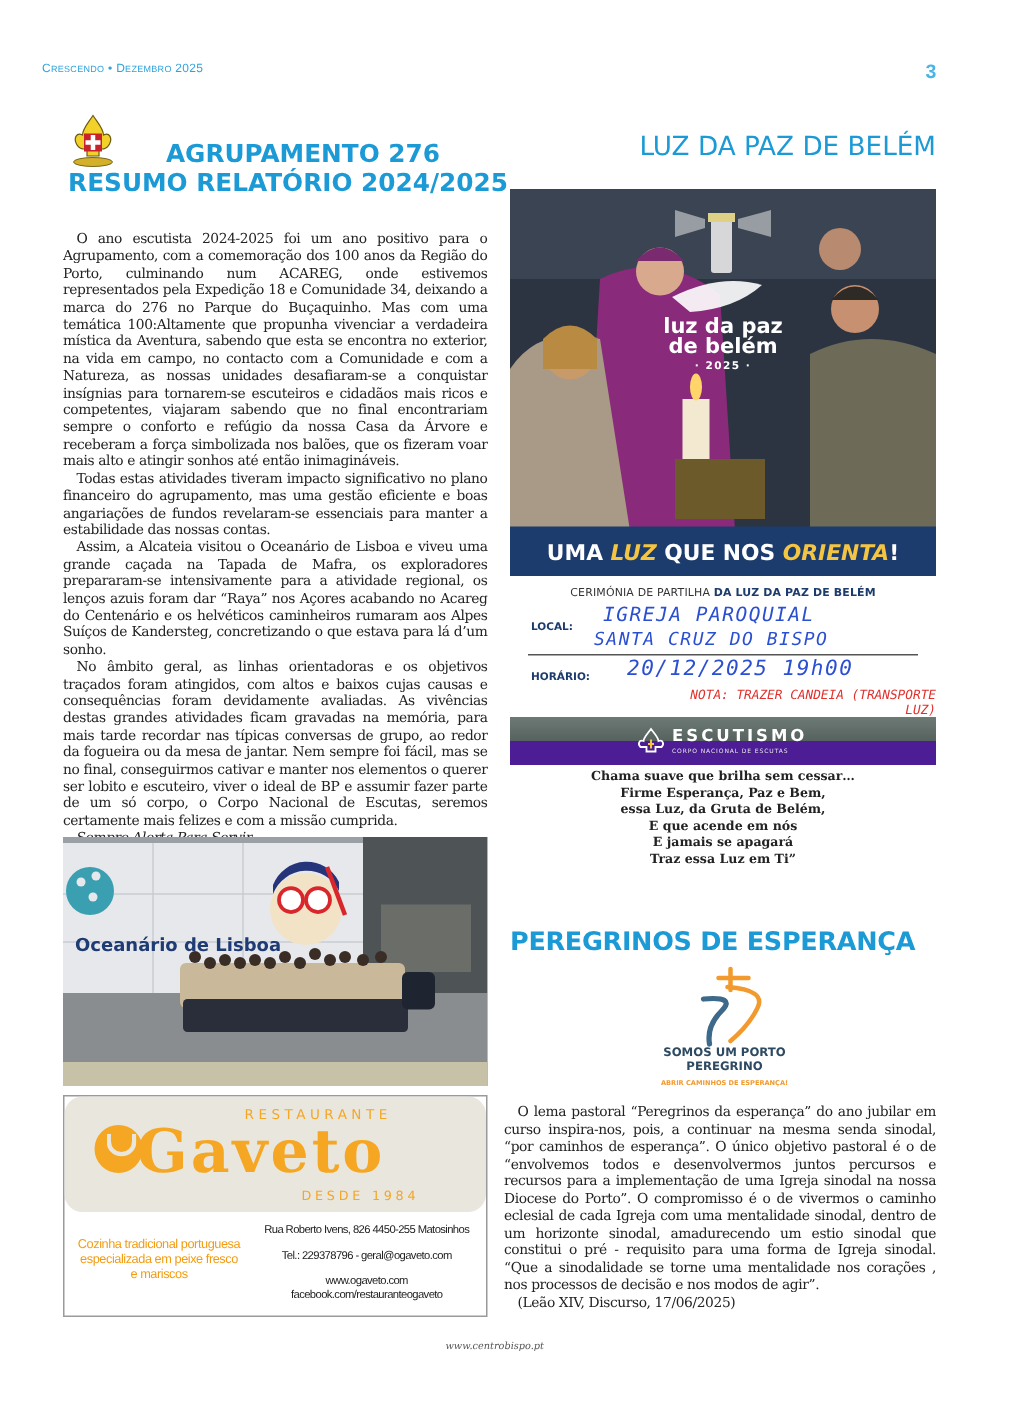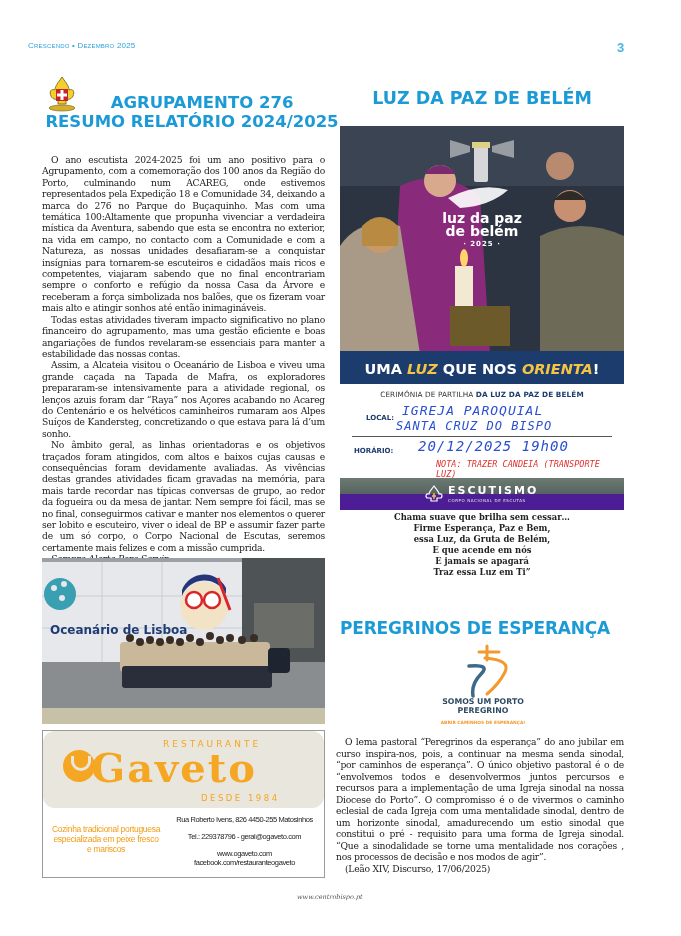--- a/index.html
+++ b/index.html
@@ -25,34 +25,34 @@
   .ad-brand { position: absolute; left: 48px; top: 13px; font-family: "DejaVu Serif", serif; font-weight: bold; font-size: 40px; color: #f5a623; letter-spacing: 2px; }
   .ad-swirl { position: absolute; left: 20px; top: 19px; width: 32px; height: 32px; border-radius: 50%; background: #f5a623; }
   .ad-swirl::after { content: ""; position: absolute; left: 8px; top: 6px; width: 14px; height: 12px; border-radius: 0 0 10px 10px; border: 3px solid #e9e6de; border-top: none; }
   .ad-since { position: absolute; left: 120px; top: 62px; font-family: "DejaVu Sans", sans-serif; font-size: 8.5px; letter-spacing: 2.5px; color: #f5a623; padding-left: 38px; }
   .ad-tagline { position: absolute; left: 8px; top: 93px; width: 110px; text-align: center; font-family: "Liberation Sans", sans-serif; font-size: 8.5px; line-height: 10px; color: #f39c12; letter-spacing: -0.3px; }
   .ad-contact { position: absolute; left: 124px; top: 84px; width: 155px; text-align: center; font-family: "Liberation Sans", sans-serif; font-size: 7.5px; color: #222; letter-spacing: -0.4px; }
   .ad-contact div { margin-bottom: 8px; }
   .ad-contact .web { margin-bottom: 0; line-height: 9px; }
 
   
-  .title-right { position: absolute; left: 340px; top: 88px; width: 284px; text-align: center; font-family: "DejaVu Sans", sans-serif; font-weight: bold; color: #1c9ad6; font-size: 17.5px; }
+  .title-right { position: absolute; left: 340px; top: 88px; width: 284px; text-align: right; font-family: "DejaVu Sans", sans-serif; font-weight: normal; color: #1c9ad6; font-size: 17.5px; }
   .poster { position: absolute; left: 340px; top: 126px; width: 284px; height: 384px; overflow: hidden; background: #4c1d95; }
   .poster-photo { position: absolute; left: 0; top: 0; width: 284px; height: 228px; }
   .poster-logo-text { position: absolute; left: 100px; top: 86px; width: 84px; text-align: center; color: #fff; font-family: "DejaVu Sans", sans-serif; font-weight: bold; line-height: 13px; }
   .poster-logo-text .t1 { font-size: 14px; }
   .poster-logo-text .t2 { font-size: 14px; }
   .poster-logo-text .t3 { font-size: 7px; letter-spacing: 1px; }
   .poster-banner { position: absolute; left: 0; top: 225px; width: 284px; height: 36px; background: #1d3c6e; color: #fff; text-align: center; font-family: "DejaVu Sans", sans-serif; font-weight: bold; font-size: 14.5px; line-height: 36px; }
   .poster-banner em { color: #f4c542; font-style: italic; }
   .poster-card { position: absolute; left: 0; top: 258px; width: 284px; height: 94px; background: #fff; }
   .poster-card-title { position: absolute; left: 0; top: 6px; width: 284px; text-align: center; font-family: "DejaVu Sans", sans-serif; font-size: 7.3px; color: #333; letter-spacing: 0.1px; }
   .poster-card-title b { color: #1d3c6e; }
   .poster-label { position: absolute; font-family: "DejaVu Sans", sans-serif; font-size: 7px; font-weight: bold; color: #1d3c6e; }
-  .hand { position: absolute; font-family: "DejaVu Sans Mono", monospace; font-style: italic; color: #2a4fd0; letter-spacing: 1px; }
+  .hand { position: absolute; font-family: "DejaVu Sans Mono", monospace; font-style: italic; color: #2a4fd0; letter-spacing: 1px; text-align: right; }
   .hand-red { color: #e0312d; }
   .poster-rule { position: absolute; left: 12px; top: 52px; width: 260px; height: 1px; background: #555; }
   .poster-foot { position: absolute; left: 0; top: 352px; width: 284px; height: 16px; background: linear-gradient(#6c7a74, #56625e); }
   .poster-foot-text { position: absolute; left: 108px; top: 6px; color: #fff; font-family: "DejaVu Sans", sans-serif; font-weight: bold; font-size: 11px; letter-spacing: 2px; }
   .poster-foot-sub { position: absolute; left: 108px; top: 20px; color: #e8e8e8; font-family: "DejaVu Sans", sans-serif; font-size: 4px; letter-spacing: 0.6px; }
 
   .poem { position: absolute; left: 340px; top: 512px; width: 284px; text-align: center; font-family: "DejaVu Serif", serif; font-weight: bold; font-size: 8.4px; line-height: 10.9px; color: #222; }
 
   .title-right-2 { position: absolute; left: 340px; top: 618px; width: 284px; text-align: left; font-family: "DejaVu Sans", sans-serif; font-weight: bold; color: #1c9ad6; font-size: 17px; letter-spacing: -0.2px; }
   .peregrino-logo { position: absolute; left: 413px; top: 644px; width: 140px; height: 90px; }
@@ -181,21 +181,21 @@
     </g>
   </svg>
   <div class="poster-logo-text">
     <div class="t1">luz da paz</div>
     <div class="t2">de belém</div>
     <div class="t3">· 2025 ·</div>
   </div>
   <div class="poster-banner"><span>UMA </span><em>LUZ</em><span> QUE NOS </span><em>ORIENTA</em><span>!</span></div>
   <div class="poster-card">
     <div class="poster-card-title"><span>CERIMÓNIA DE PARTILHA </span><b>DA LUZ DA PAZ DE BELÉM</b></div>
-    <div class="poster-label" style="left:26px; top:30px;">LOCAL:</div>
+    <div class="poster-label" style="left:14px; top:30px;">LOCAL:</div>
     <div class="hand" style="left:62px; top:19px; font-size:13px;">IGREJA PAROQUIAL</div>
     <div class="hand" style="left:56px; top:35px; font-size:12px;">SANTA CRUZ DO BISPO</div>
     <div class="poster-rule"></div>
     <div class="poster-label" style="left:14px; top:63px;">HORÁRIO:</div>
     <div class="hand" style="left:78px; top:54px; font-size:14px;">20/12/2025  19h00</div>
     <div class="hand hand-red" style="left:60px; top:75px; font-size:8.5px; letter-spacing:0;padding-left:36px;">NOTA: TRAZER CANDEIA (TRANSPORTE LUZ)</div>
   </div>
   <div class="poster-foot">
     <svg style="position:absolute; left:84px; top:6px;" width="20" height="20" viewBox="0 0 20 20">
       <path d="M10 2 C7 6 5 8 5 10 C2 9 1 12 3 14 L7 14 L7 17 L13 17 L13 14 L17 14 C19 12 18 9 15 10 C15 8 13 6 10 2Z" fill="none" stroke="#fff" stroke-width="1.2"></path>

